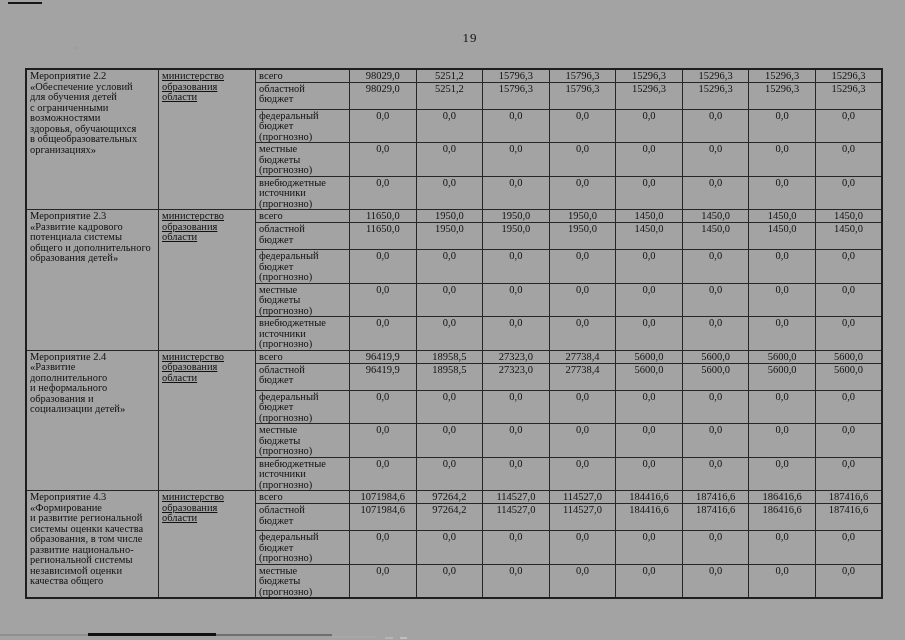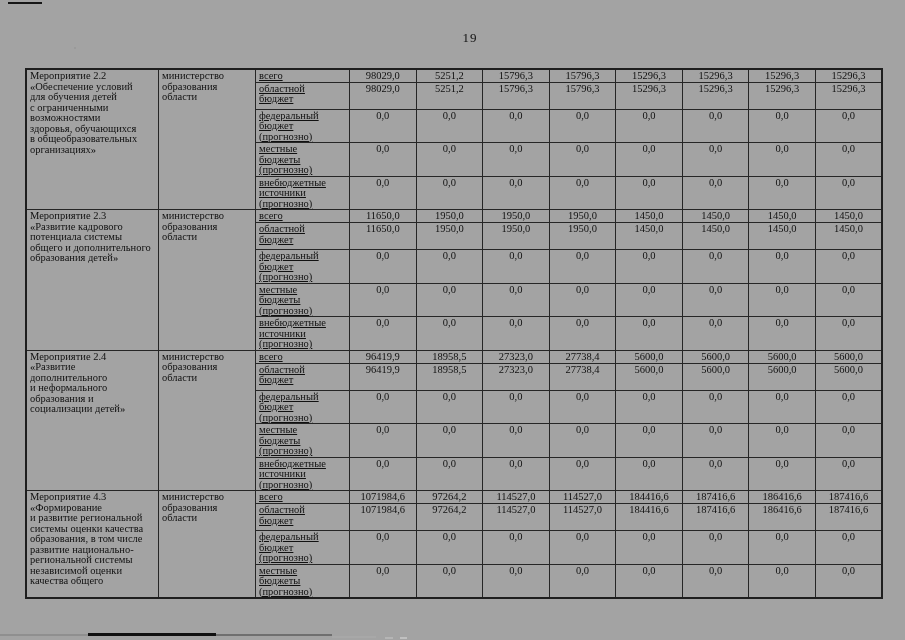--- a/index.html
+++ b/index.html
@@ -33,22 +33,22 @@
   table.budget td {
     border: 1px solid #262626;
     vertical-align: top;
     font-size: 10.5px;
     line-height: 10.5px;
     padding: 1px 3px 0 3px;
     white-space: pre-line;
     overflow: hidden;
   }
   td.activity   { width: 125px; }
-  td.executor   { width: 90px; }
-  td.budget-type{ width: 87px; text-decoration: underline; }
+  td.executor   { width: 90px; text-decoration: underline; }
+  td.budget-type{ width: 87px; }
   td.value      { text-align: center; padding: 1px 1px 0 1px; }
   
   .artifact { position: absolute; }
   .art-top    { left: 8px;   top: 2px;   width: 34px;  height: 2px;   background: #161616; }
   .art-bot-1  { left: 0;     top: 634px; width: 90px;  height: 2px;   background: #8f8f8f; }
   .art-bot-2  { left: 88px;  top: 633px; width: 128px; height: 3px;   background: #101010; }
   .art-bot-3  { left: 216px; top: 634px; width: 116px; height: 2px;   background: #6f6f6f; }
   .art-bot-4  { left: 332px; top: 636px; width: 44px;  height: 2px;   background: #a8a8a8; }
   .art-bot-d1 { left: 385px; top: 637px; width: 8px;   height: 2px;   background: #b5b5b5; }
   .art-bot-d2 { left: 400px; top: 637px; width: 7px;   height: 2px;   background: #c0c0c0; }

